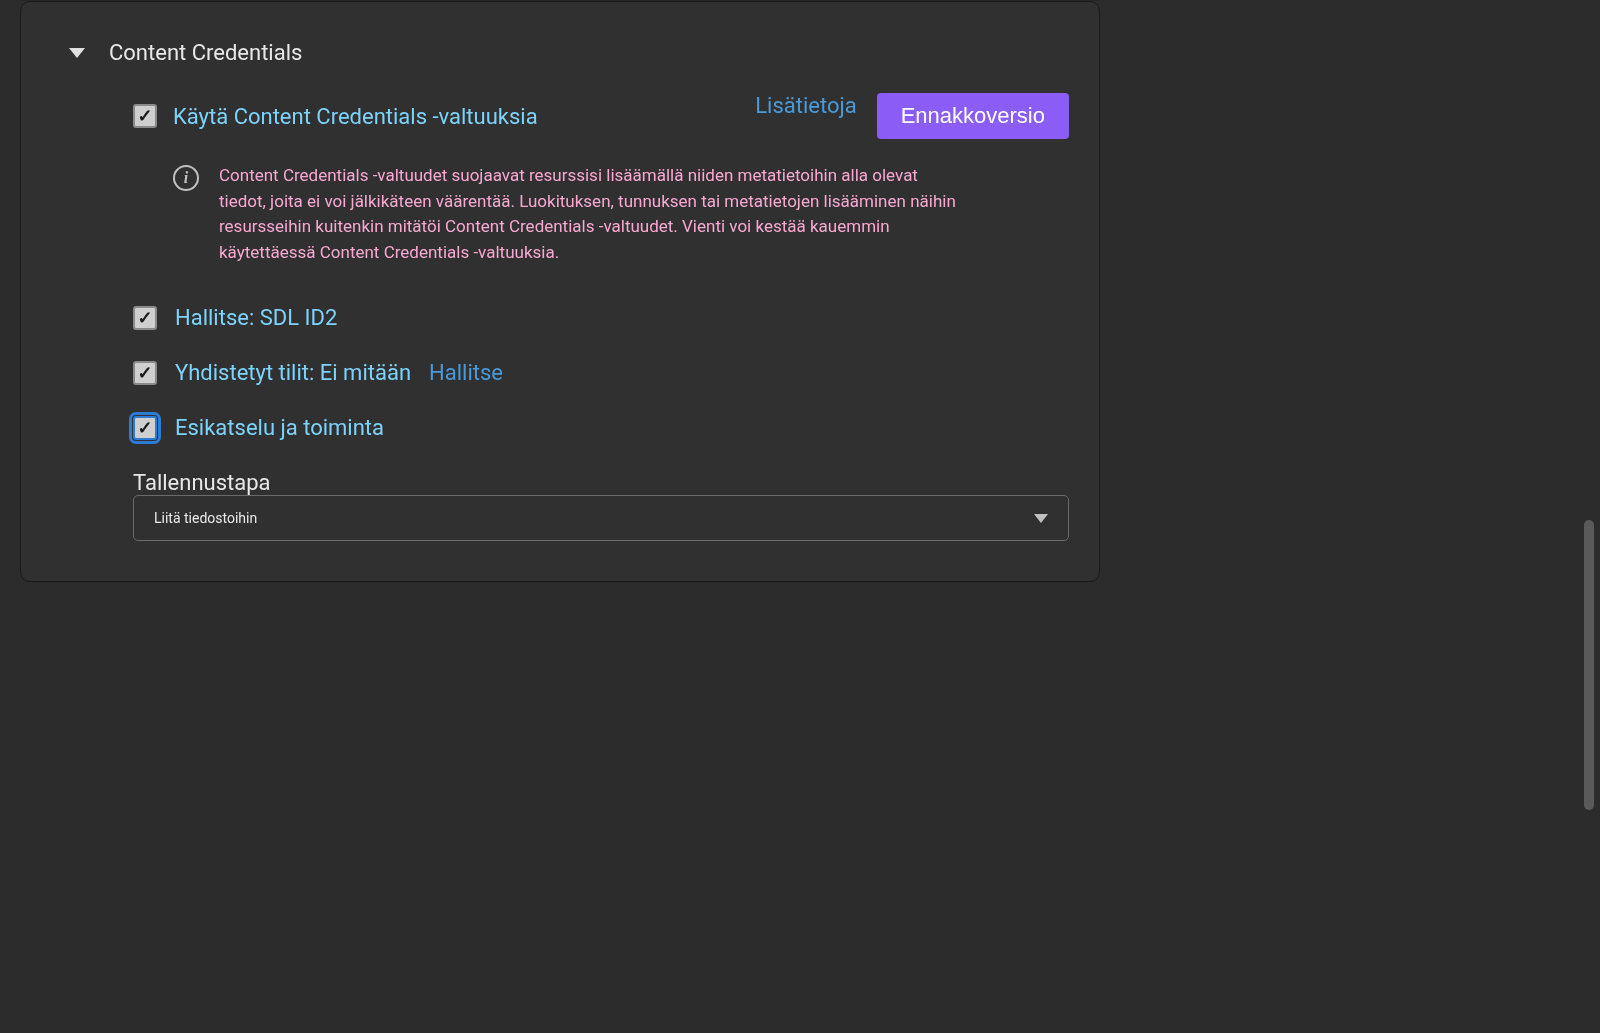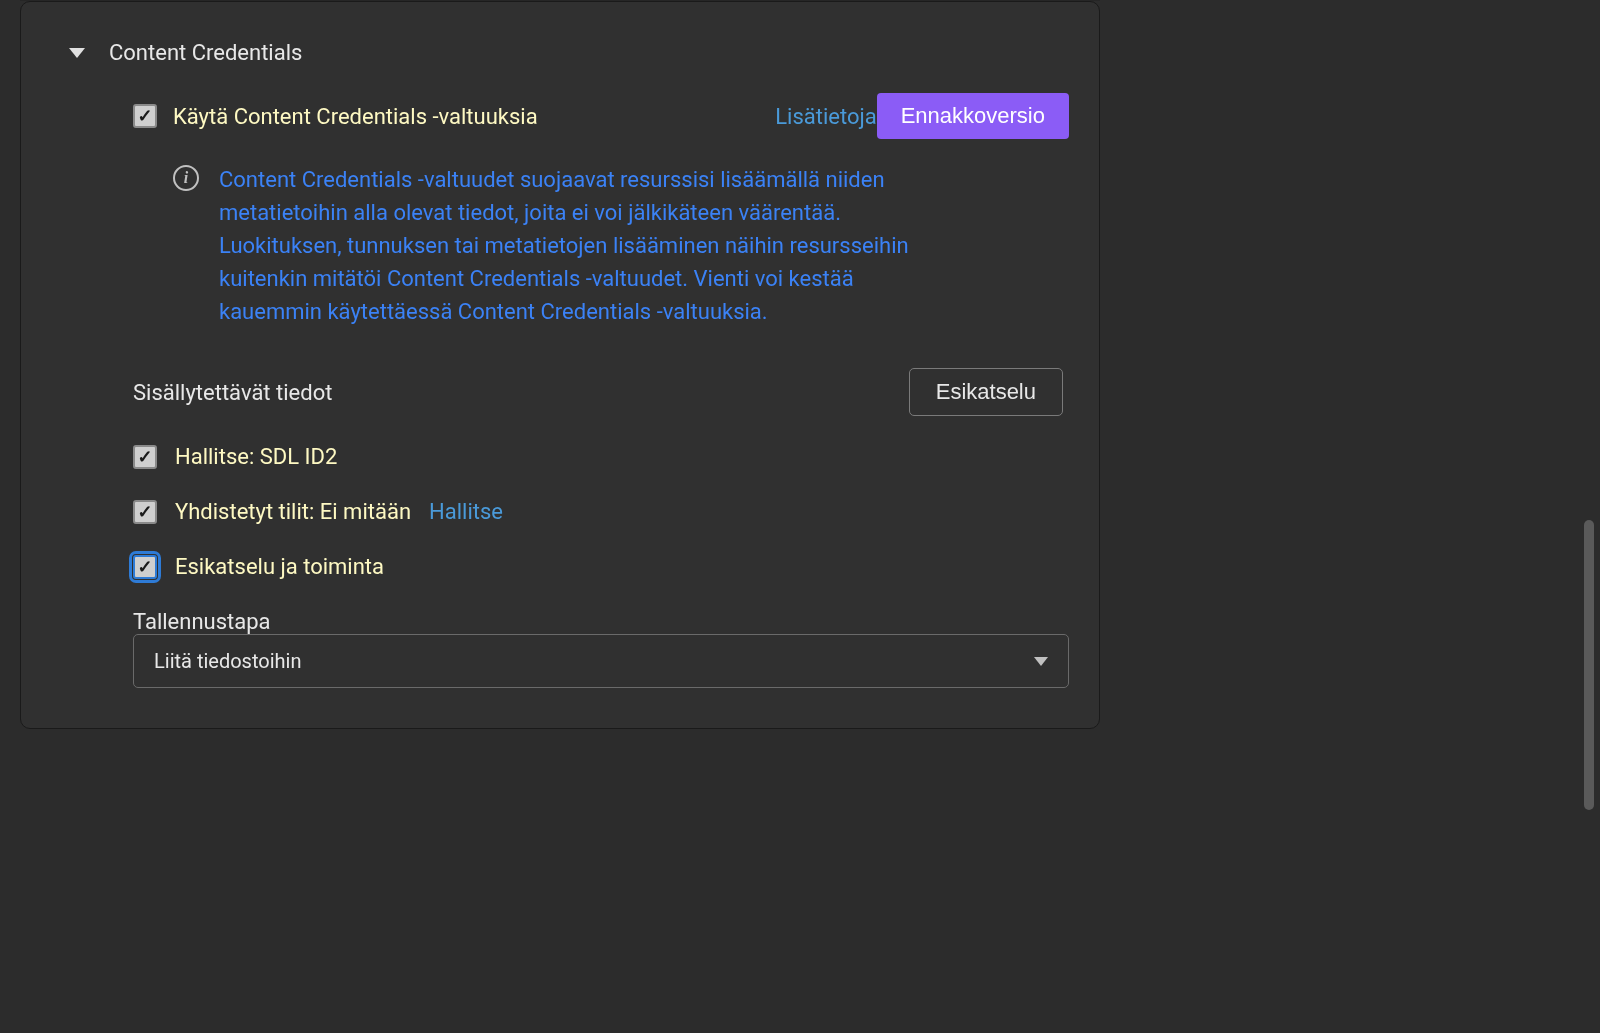--- a/index.html
+++ b/index.html
@@ -71,21 +71,21 @@
       justify-content: space-between;
       margin-bottom: 24px;
     }
     .left-group {
       display: flex;
       align-items: center;
       gap: 16px;
     }
     .right-group {
       display: flex;
-      align-items: center;
+      gap: 20px;
     }
     .checkbox {
       width: 24px;
       height: 24px;
       border: 2px solid #8a8a8a;
       border-radius: 3px;
       background: #cfcfcf;
       display: flex;
       align-items: center;
       justify-content: center;
@@ -98,21 +98,21 @@
       border-color: #2e7bd6;
     }
     .checkmark {
       font-size: 18px;
       color: #1a1a1a;
       font-weight: bold;
       line-height: 1;
     }
     .label {
       font-size: 22px;
-      color: #fef9c3;
+      color: #7dd3fc;
     }
     .link {
       color: #4a9ad9;
       font-size: 22px;
       cursor: pointer;
     }
     .link.underline {
     }
     .badge-button {
       background: #8b5cf6;
@@ -139,23 +139,23 @@
       justify-content: center;
       color: #c0c0c0;
       font-family: Georgia, serif;
       font-style: italic;
       font-weight: bold;
       font-size: 16px;
       flex-shrink: 0;
       margin-top: 2px;
     }
     .info-text {
-      font-size: 22px;
+      font-size: 17px;
       line-height: 1.5;
-      color: #3b82f6;
+      color: #f9a8d4;
       max-width: 740px;
     }
     .subsection-header-row {
       display: flex;
       align-items: center;
       justify-content: space-between;
       margin-bottom: 28px;
       padding-right: 6px;
     }
     .subsection-title {
@@ -185,21 +185,21 @@
     .dropdown {
       width: 100%;
       border: 1px solid #6a6a6a;
       border-radius: 5px;
       background: #303030;
       padding: 14px 20px;
       display: flex;
       align-items: center;
       justify-content: space-between;
       cursor: pointer;
-      font-size: 20px;
+      font-size: 14px;
       color: #e8e8e8;
     }
     .dropdown-chevron {
       display: inline-block;
       width: 0;
       height: 0;
       border-left: 7px solid transparent;
       border-right: 7px solid transparent;
       border-top: 9px solid #c0c0c0;
     }
@@ -236,24 +236,20 @@
           <span class="link">Lisätietoja</span>
           <button class="badge-button">Ennakkoversio</button>
         </div>
       </div>
 
       <div class="info-block">
         <div class="info-icon">i</div>
         <div class="info-text">Content Credentials -valtuudet suojaavat resurssisi lisäämällä niiden metatietoihin alla olevat tiedot, joita ei voi jälkikäteen väärentää. Luokituksen, tunnuksen tai metatietojen lisääminen näihin resursseihin kuitenkin mitätöi Content Credentials -valtuudet. Vienti voi kestää kauemmin käytettäessä Content Credentials -valtuuksia.</div>
       </div>
 
-      <div class="subsection-header-row">
-        <span class="subsection-title">Sisällytettävät tiedot</span>
-        <button class="outline-button">Esikatselu</button>
-      </div>
 
       <div class="checkbox-row">
         <div class="checkbox">
           <span class="checkmark">✓</span>
         </div>
         <span class="label">Hallitse: SDL ID2</span>
       </div>
 
       <div class="checkbox-row">
         <div class="checkbox">

